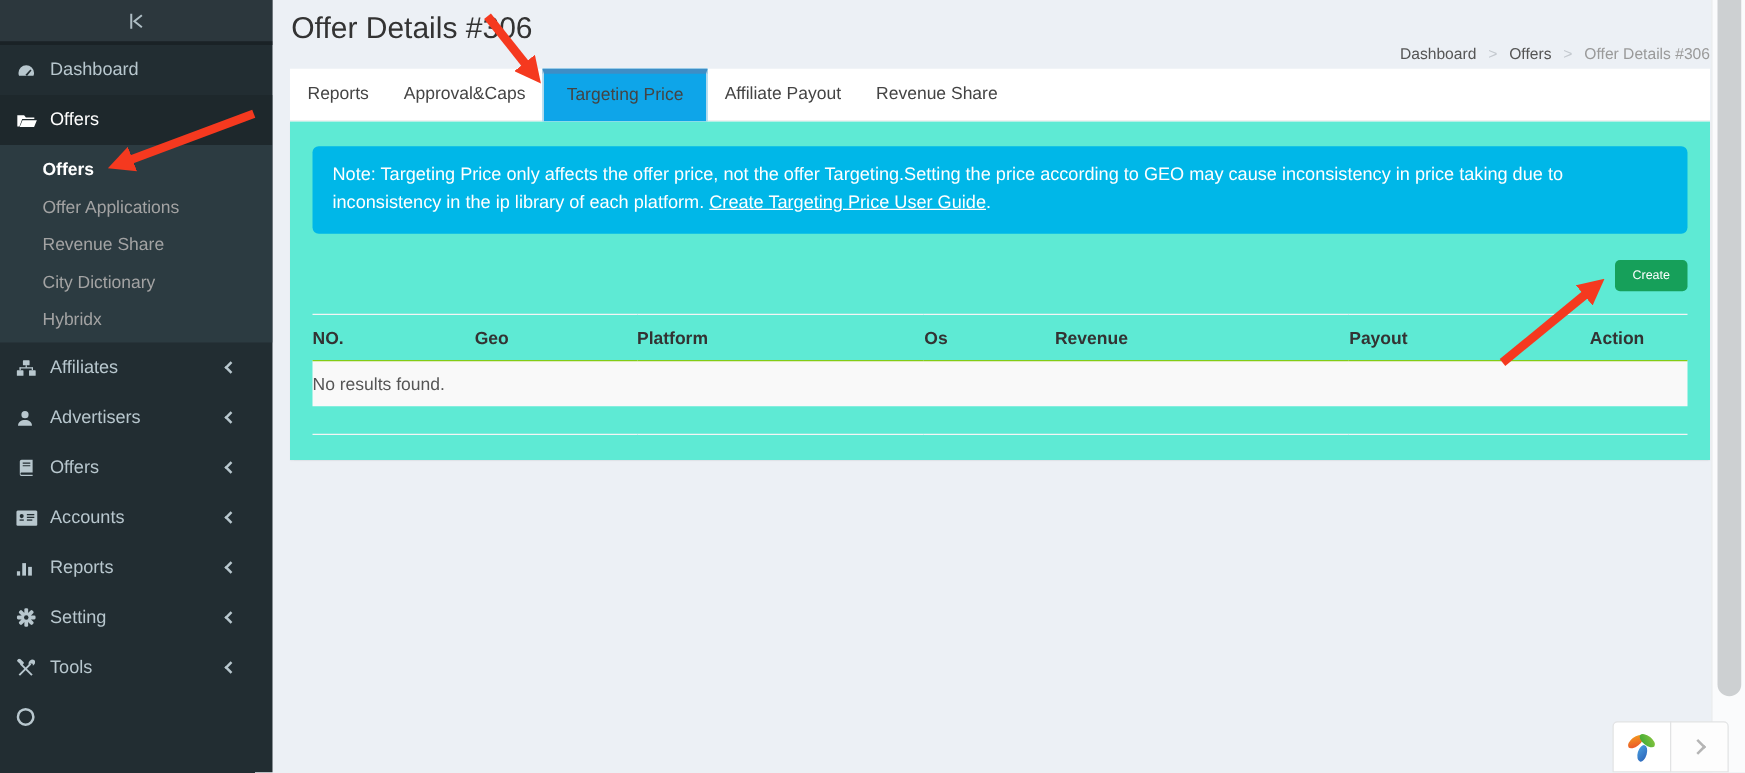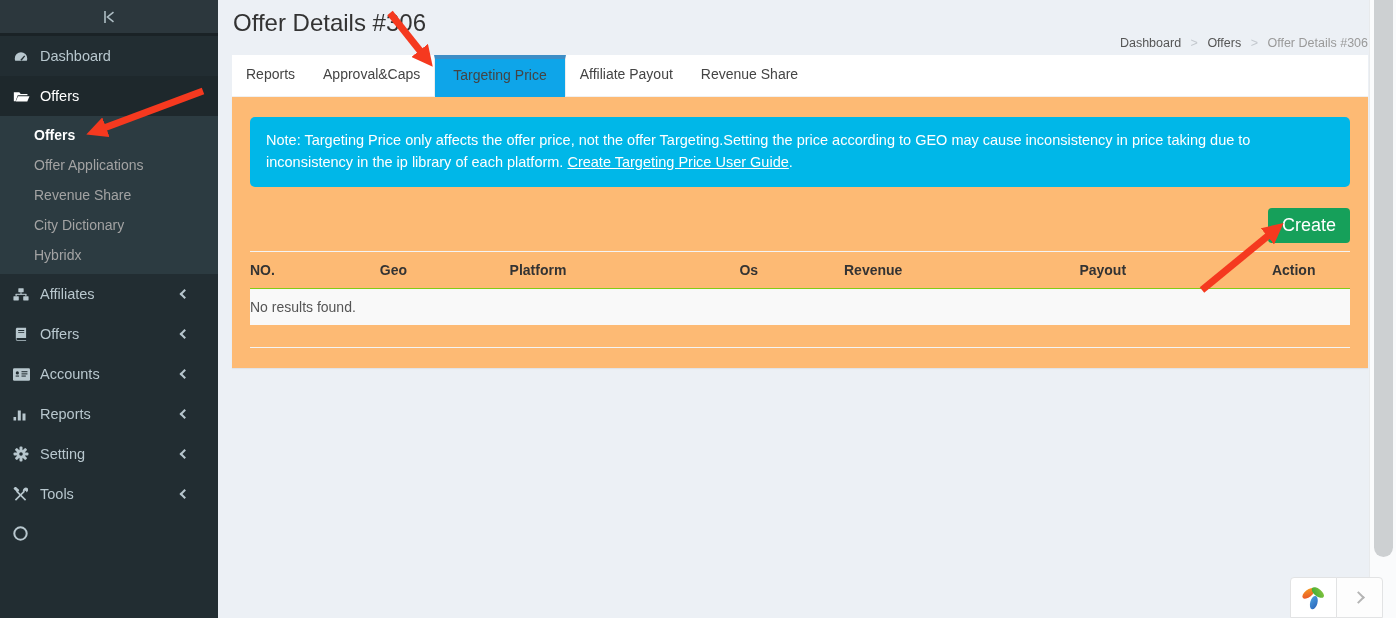--- a/index.html
+++ b/index.html
@@ -24,25 +24,25 @@
   .page-title { position:absolute; left:233px; top:9px; font-size:24px; font-weight:400; color:#333; z-index:2; }
   .breadcrumb { position:absolute; top:36px; right:28px; font-size:12.5px; z-index:2; }
   .breadcrumb a { color:#555; text-decoration:none; cursor:pointer; }
   .breadcrumb .sep { color:#c3c8ce; margin:0 6px; }
   .breadcrumb .current { color:#9a9a9a; }
   
   .tabbar { position:absolute; left:232px; top:55px; width:1136px; height:42px; background:#fff; border-bottom:1px solid #f0f0f0; display:flex; z-index:2; }
   .tab { padding:11px 14px; font-size:14px; color:#444; cursor:pointer; white-space:nowrap; }
   .tab.active { border-left:1px solid #ededed; border-right:1px solid #ededed; border-top:4px solid var(--accent,#3e8ec6); background:#0ea5e9; padding:8px 18px 12px; margin-bottom:-1px; }
   
-  .card { position:absolute; left:232px; top:97px; width:1136px; height:271px; background:#fdba74; padding:20px 18px; box-shadow:0 1px 1px rgba(0,0,0,0.05); z-index:1; }
+  .card { position:absolute; left:232px; top:97px; width:1136px; height:271px; background:#5eead4; padding:20px 18px; box-shadow:0 1px 1px rgba(0,0,0,0.05); z-index:1; }
   .note { background:var(--note-bg,#00b7e8); border-radius:5px; color:#fff; padding:13px 16px; font-size:14.5px; line-height:1.5; }
   .note a { color:#fff; text-decoration:underline; cursor:pointer; }
   .create-row { margin-top:21px; text-align:right; height:32px; }
-  .create-btn { background:var(--create-green,#16a05a); color:#fff; border:none; border-radius:4px; padding:7px 14px; font-size:18px; font-family:inherit; cursor:pointer; }
+  .create-btn { background:var(--create-green,#16a05a); color:#fff; border:none; border-radius:4px; padding:7px 14px; font-size:10px; font-family:inherit; cursor:pointer; }
   table.data { width:100%; margin-top:11px; border-collapse:collapse; font-size:14px; }
   table.data th { text-align:left; font-weight:bold; color:#333; padding:10px 10px 10px 0; border-top:1px solid #f4f4f4; border-bottom:1px solid #84cc16; }
   table.data td.empty-cell { color:#555; padding:10px 10px 10px 0; }
   tr.empty-row { background:#f9f9f9; }
   tr.spacer-row td { height:23px; border-bottom:1px solid #f4f4f4; }
   
   .scroll-track { position:absolute; left:1369px; top:0; width:27px; height:618px; background:#fafbfc; border-left:1px solid #e8eaec; z-index:3; }
   .scroll-thumb { position:absolute; left:4px; top:-10px; width:19px; height:567px; background:#cdd0d2; border-radius:10px; cursor:pointer; }
   
   .fab-widget { position:absolute; left:1290px; top:577px; display:flex; z-index:6; }
@@ -100,20 +100,30 @@
         <rect x="11.5" y="9" width="6" height="4.8" rx="0.5"></rect>
         <path d="M8.4 4.5h1.2v2.2H8.4z"></path>
         <path d="M3 6.2h12v1.2H3z"></path>
         <path d="M2.9 6.5h1.2V9H2.9zM13.9 6.5h1.2V9h-1.2z"></path>
       </svg>
     </span>
     <span>Affiliates</span>
     <span class="chev"></span>
   </div>
 
+  <div class="menu-item">
+    <span class="mi-icon">
+      <svg width="14" height="13" viewBox="0 0 14 14" fill="#b8c7ce">
+        <circle cx="7" cy="4" r="3.1"></circle>
+        <path d="M1 13.5c0-3.2 2.7-4.8 6-4.8s6 1.6 6 4.8z"></path>
+      </svg>
+    </span>
+    <span>Advertisers</span>
+    <span class="chev"></span>
+  </div>
 
   <div class="menu-item">
     <span class="mi-icon">
       <svg width="15" height="14" viewBox="0 0 16 15" fill="#b8c7ce">
         <path d="M3 2.4C3 1.5 3.7.8 4.6.8H14v11H4.7c-.6 0-1.1.4-1.1 1s.5 1 1.1 1H14v1H4.6c-.9 0-1.6-.7-1.6-1.6z"></path>
         <path d="M5.5 3.3h6.5v1H5.5zM5.5 5.5h6.5v1H5.5z" fill="#222d32"></path>
       </svg>
     </span>
     <span>Offers</span>
     <span class="chev"></span>

